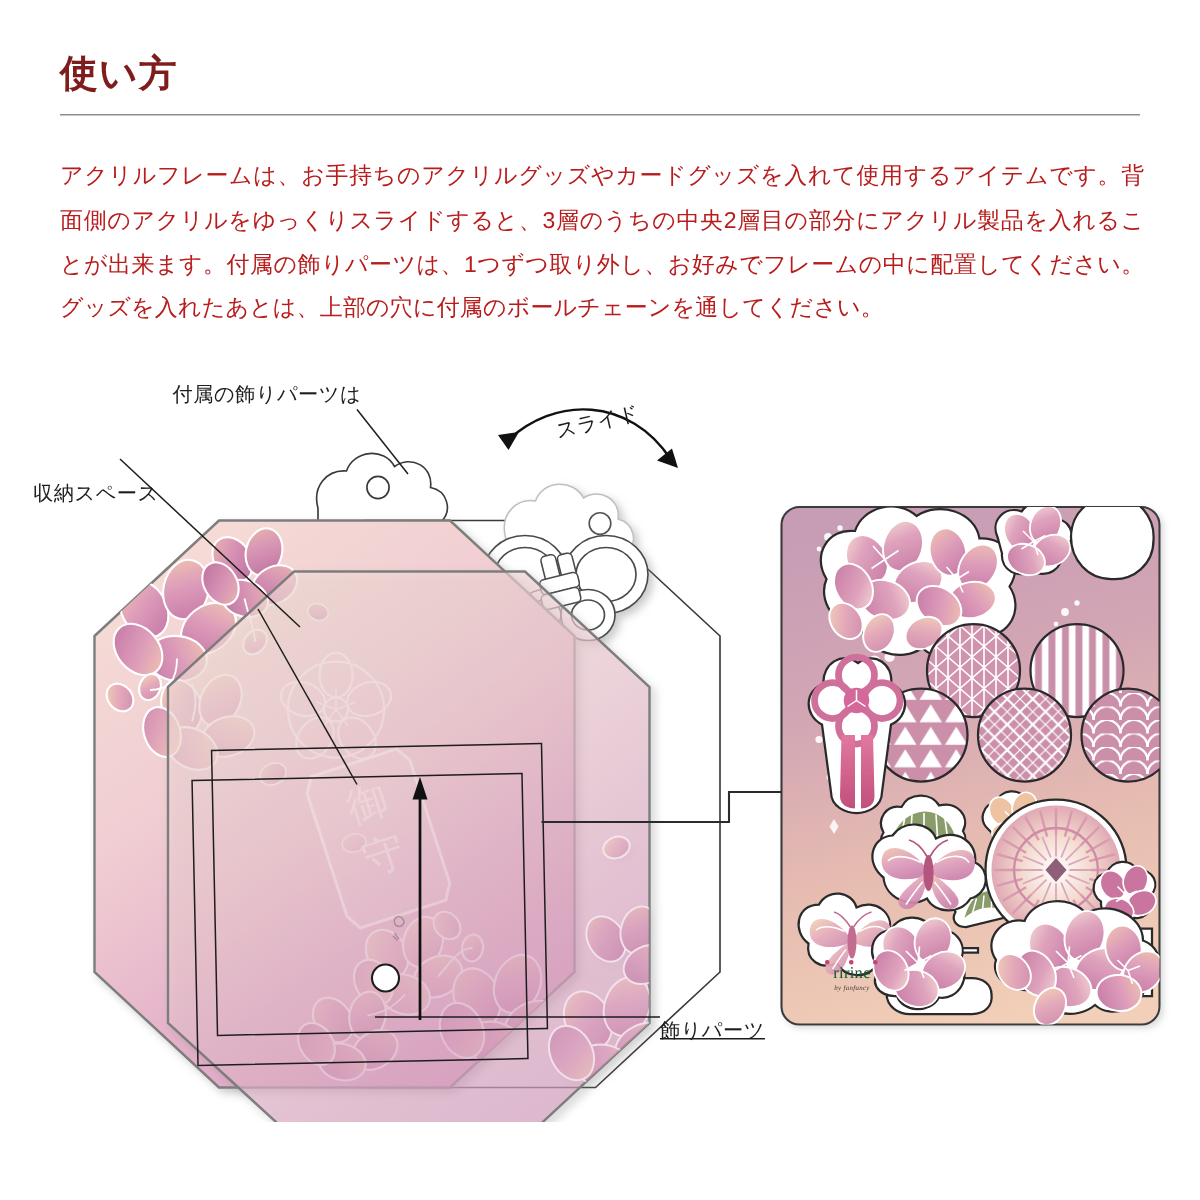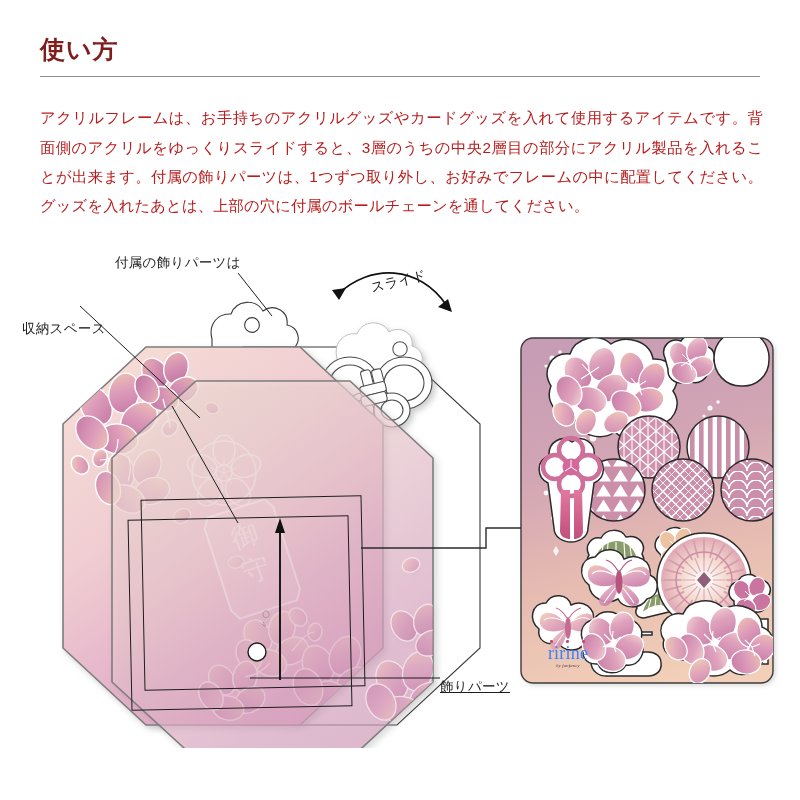--- a/index.html
+++ b/index.html
@@ -77,23 +77,23 @@
   #sheet-logo {
     position: absolute;
     left: 533px;
     top: 639px;
     width: 70px;
     text-align: center;
     pointer-events: none;
   }
   #sheet-logo .brand {
     font-family: "Liberation Serif", "DejaVu Serif", serif;
-    font-size: 18px;
+    font-size: 11px;
     letter-spacing: 0.2px;
-    color: #3b82f6;
+    color: #14532d;
     line-height: 1;
   }
   #sheet-logo .tagline {
     font-family: "Liberation Serif", "DejaVu Serif", serif;
     font-size: 4.6px;
     font-style: italic;
     color: #4a3b39;
     line-height: 1;
     margin-top: 1.5px;
     letter-spacing: 0.2px;

